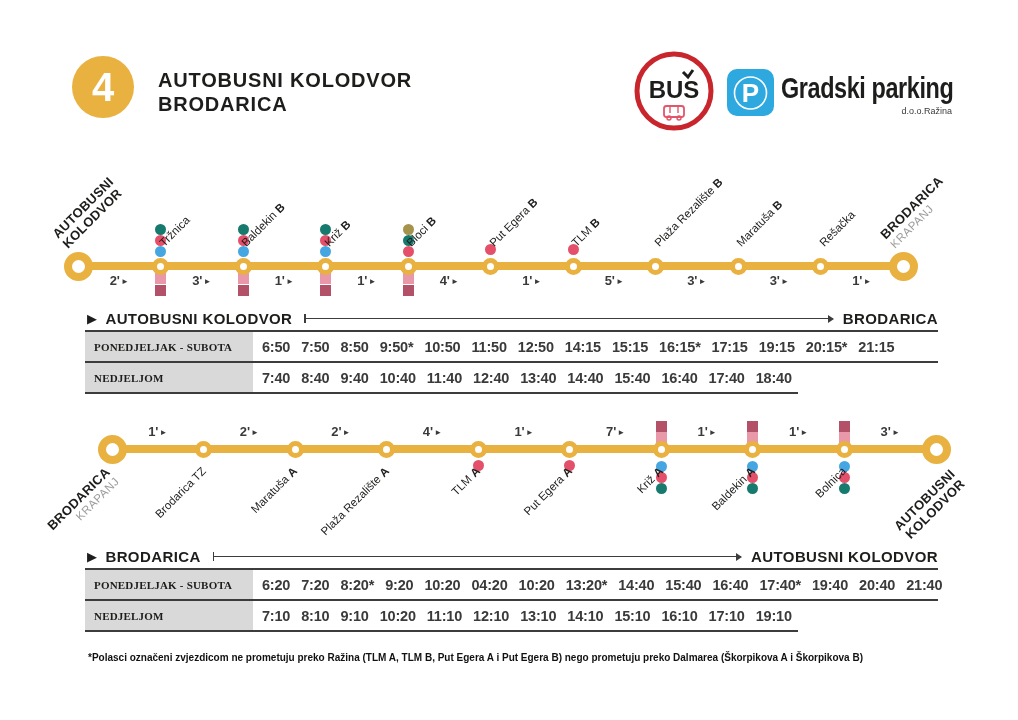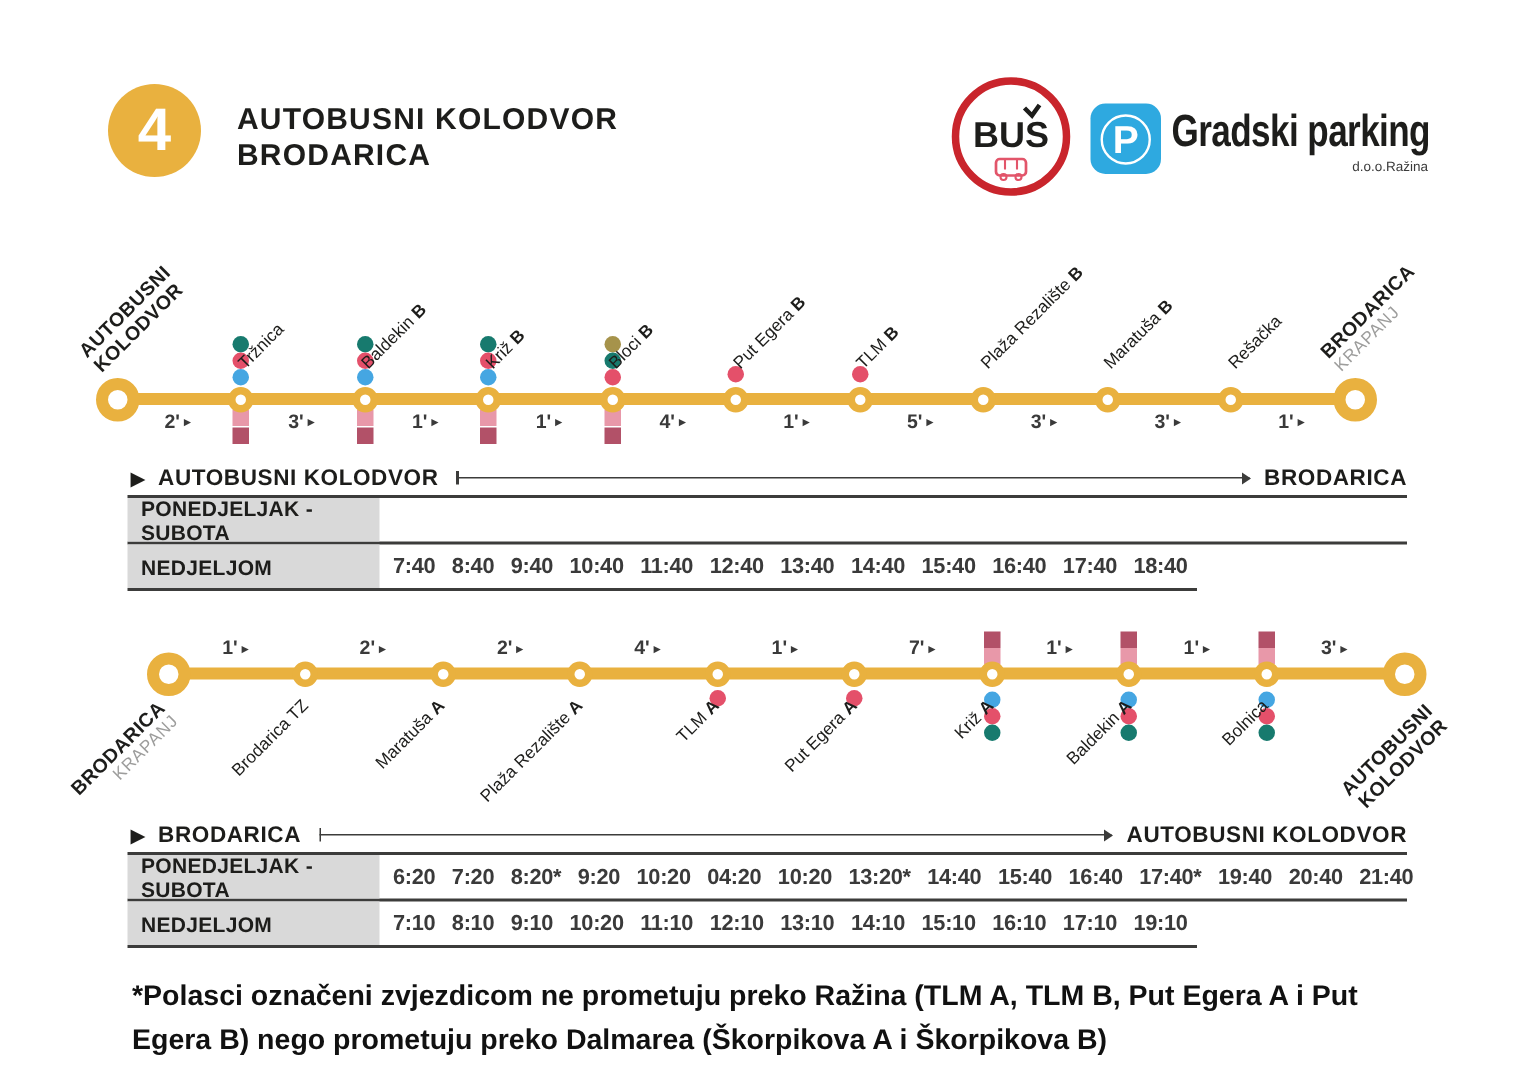--- a/index.html
+++ b/index.html
@@ -42,25 +42,25 @@
            font-size:15px;font-weight:bold;letter-spacing:0.4px;color:#1d1d1b;}
   .tt-play{font-size:13px;margin:0 8px 0 2px;}
   .tt-line{flex:1;height:1.5px;background:var(--rule);margin:0 10px 0 12px;position:relative;}
   .tt-line::before{content:'';position:absolute;left:0;top:-3.5px;width:1.5px;height:9px;background:var(--rule);}
   .tt-line::after{content:'';position:absolute;right:-1px;top:-3.2px;
                   border-left:6px solid var(--rule);border-top:4px solid transparent;border-bottom:4px solid transparent;}
   .tt-row{display:flex;align-items:stretch;height:29px;border-bottom:2px solid var(--rule);}
   .tt-row.full{width:100%;}
   .tt-row.fit{width:fit-content;padding-right:6px;}
   .tt-label{flex:0 0 168px;width:168px;background:var(--cell_gray);display:flex;align-items:center;
-            padding-left:9px;box-sizing:border-box;font-size:14px;font-weight:bold;letter-spacing:0.2px;}
+            padding-left:9px;box-sizing:border-box;font-size:11px;font-weight:bold;letter-spacing:0.2px;font-family:Liberation Serif, serif;}
   .tt-times{display:flex;align-items:center;gap:11px;padding-left:9px;}
   .tt-time{font-size:14.5px;font-weight:bold;color:#3a3a3a;letter-spacing:-0.2px;white-space:nowrap;}
 
-  .footnote{position:absolute;left:88px;top:650px;width:862px;font-size:19px;font-weight:bold;
+  .footnote{position:absolute;left:88px;top:650px;width:862px;font-size:10px;font-weight:bold;
             line-height:1.55;color:#111;}
 </style>
 </head>
 <body>
 
 <div class="page">
 
   <div class="badge">
     <span>4</span>
   </div>
@@ -210,20 +210,36 @@
 
   <div class="tt" id="tt-outbound" style="top:307px">
       <div class="tt-head">
         <div class="tt-play">▶</div>
         <div class="tt-from">AUTOBUSNI KOLODVOR</div>
         <div class="tt-line"></div>
         <div class="tt-to">BRODARICA</div>
       </div>
       <div class="tt-row full">
         <div class="tt-label">PONEDJELJAK - SUBOTA</div>
+        <div class="tt-times">
+          <div class="tt-time">6:50</div>
+          <div class="tt-time">7:50</div>
+          <div class="tt-time">8:50</div>
+          <div class="tt-time">9:50*</div>
+          <div class="tt-time">10:50</div>
+          <div class="tt-time">11:50</div>
+          <div class="tt-time">12:50</div>
+          <div class="tt-time">14:15</div>
+          <div class="tt-time">15:15</div>
+          <div class="tt-time">16:15*</div>
+          <div class="tt-time">17:15</div>
+          <div class="tt-time">19:15</div>
+          <div class="tt-time">20:15*</div>
+          <div class="tt-time">21:15</div>
+        </div>
       </div>
       <div class="tt-row fit">
         <div class="tt-label">NEDJELJOM</div>
         <div class="tt-times">
           <div class="tt-time">7:40</div>
           <div class="tt-time">8:40</div>
           <div class="tt-time">9:40</div>
           <div class="tt-time">10:40</div>
           <div class="tt-time">11:40</div>
           <div class="tt-time">12:40</div>

